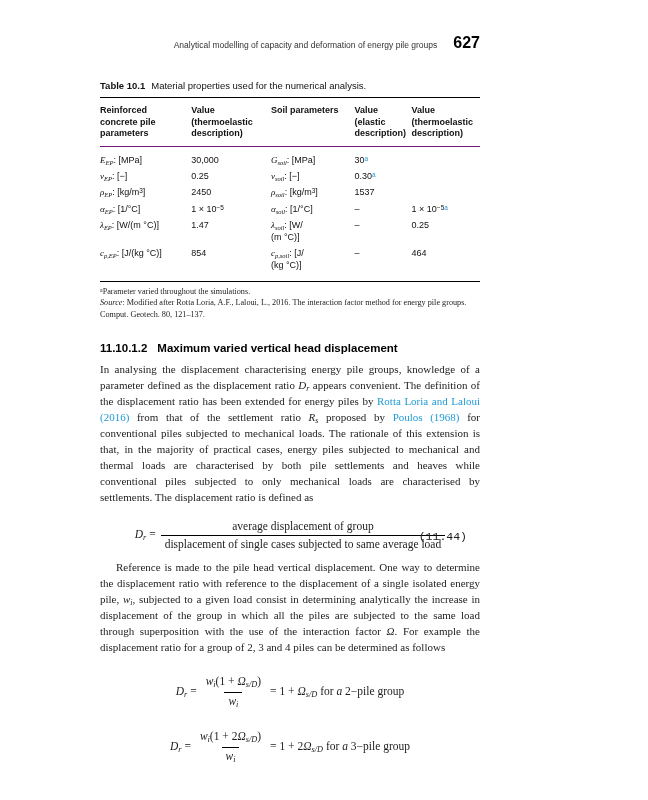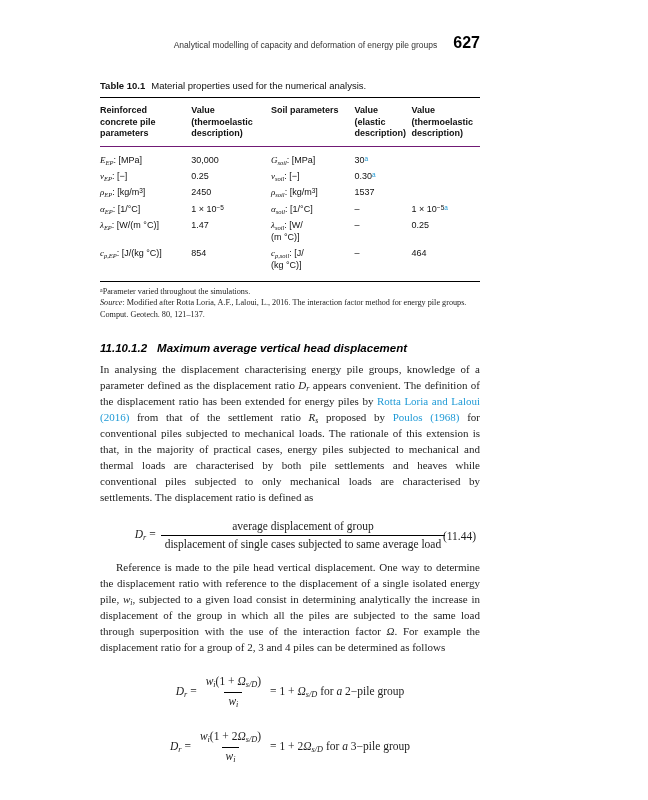--- a/index.html
+++ b/index.html
@@ -47,41 +47,41 @@
   .mi { font-style:italic; font-family:"Liberation Serif","DejaVu Serif",serif; }
   .sub { font-size:72%; font-style:italic; font-family:"Liberation Serif","DejaVu Serif",serif; vertical-align:-0.25em; }
   .sup { font-size:72%; vertical-align:0.38em; }
   .fn  { color:var(--accent,#1f9ad6); font-style:normal; }
   .link{ color:var(--accent,#1f9ad6); }
 
   
   .section-heading {
     margin-top:22px; display:flex; gap:10px;
     font-family:"Liberation Sans","DejaVu Sans",sans-serif;
-    font-style:italic; font-weight:700; font-size:11.5px; color:#000;
+    font-weight:700; font-size:11.5px; color:#000;
   }
 
   
   .body-par {
     margin-top:8px; font-size:11px; line-height:1.45;
     text-align:justify; color:#1c1c1c;
   }
   .indent { text-indent:16px; }
 
   
   .equation {
     position:relative; margin:13px 0 6px;
     display:flex; justify-content:center; align-items:center;
     font-size:11.5px;
   }
   .eq-main { display:inline-flex; align-items:center; gap:5px; }
   .frac { display:inline-flex; flex-direction:column; align-items:center; text-align:right; line-height:1.3; }
   .frac .num { padding:0 4px 1px; }
   .frac .den { border-top:1px solid #000; padding:1px 4px 0; }
-  .eq-number { position:absolute; right:4px; top:50%; transform:translateY(-50%); }
+  .eq-number { position:absolute; right:13px; top:50%; transform:translateY(-50%);font-family:Liberation Mono, monospace; }
   .eq-group { margin-top:18px; }
 </style>
 </head>
 <body>
 
 <div class="page">
 
   <div class="running-head">
     <span>Analytical modelling of capacity and deformation of energy pile groups</span>
     <span class="page-number">627</span>
@@ -156,21 +156,21 @@
         </tbody>
     </table>
     <div class="table-notes">
       <div><span class="sup">a</span>Parameter varied throughout the simulations.</div>
       <div><span class="mi">Source</span>: Modified after Rotta Loria, A.F., Laloui, L., 2016. The interaction factor method for energy pile groups. Comput. Geotech. 80, 121–137.</div>
     </div>
   </div>
 
   <h2 class="section-heading">
     <span>11.10.1.2</span>
-    <span>Maximum average vertical head displacement</span>
+    <span>Maximum varied vertical head displacement</span>
   </h2>
 
   <p class="body-par">In analysing the displacement characterising energy pile groups, knowledge of a parameter defined as the displacement ratio <span class="mi">D</span><span class="sub">r</span> appears convenient. The definition of the displacement ratio has been extended for energy piles by <span class="link">Rotta Loria and Laloui (2016)</span> from that of the settlement ratio <span class="mi">R</span><span class="sub">s</span> proposed by <span class="link">Poulos (1968)</span> for conventional piles subjected to mechanical loads. The rationale of this extension is that, in the majority of practical cases, energy piles subjected to mechanical and thermal loads are characterised by both pile settlements and heaves while conventional piles subjected to only mechanical loads are characterised by settlements. The displacement ratio is defined as</p>
 
   <div class="equation">
     <span class="eq-main">
       <span><span class="mi">D</span><span class="sub">r</span> =</span>
       <span class="frac">
         <span class="num">average displacement of group</span>
         <span class="den">displacement of single cases subjected to same average load</span>

